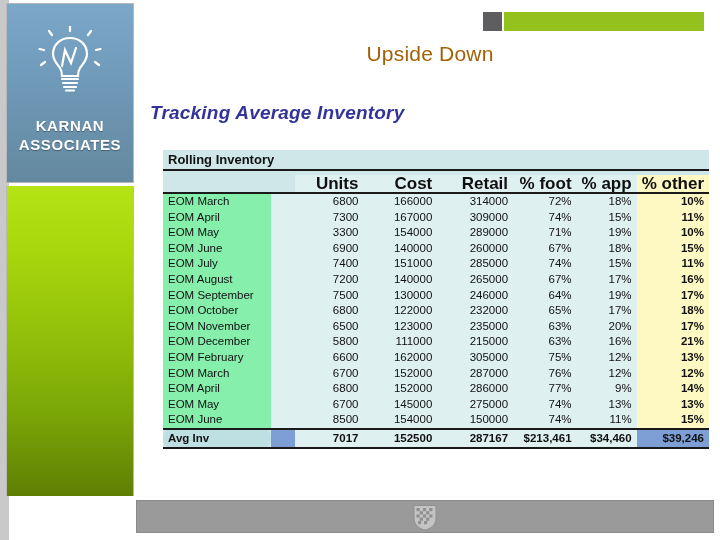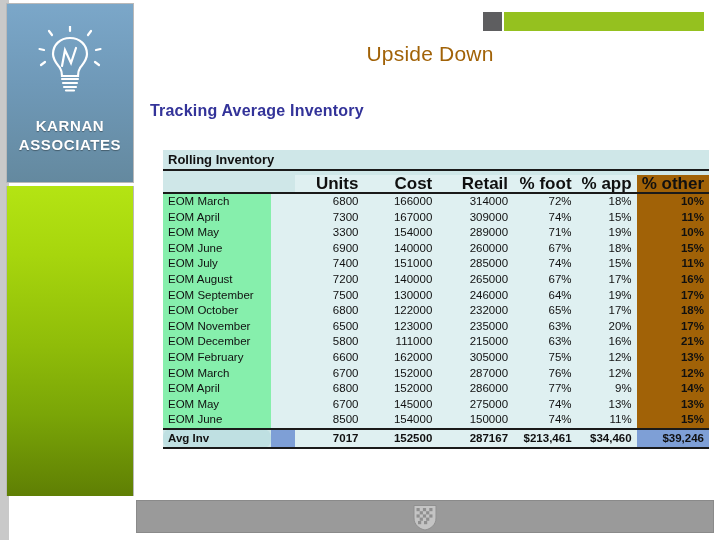--- a/index.html
+++ b/index.html
@@ -59,21 +59,21 @@
   
   .slide-title{
     position:absolute;left:150px;top:42px;width:560px;
     text-align:center;
     font-size:21px;color:#a16207;
     font-weight:normal;
     letter-spacing:0.2px;
   }
   .slide-subtitle{
     position:absolute;left:150px;top:102px;
-    font-size:16px;font-weight:bold;
+    font-size:19px;font-weight:bold;font-style:italic;
     color:#333399;
     letter-spacing:0.2px;
   }
 
   
   .sheet{
     position:absolute;left:163px;top:150px;width:546px;
     border-collapse:collapse;
     font-size:11.5px;
     color:#101010;
@@ -88,21 +88,21 @@
     box-sizing:border-box;
   }
   .sheet .c-label{width:112px;text-align:left;background:#86efac;}
   .sheet .c-gap{width:28px;background:#dff0f1;}
   .sheet .c-num{text-align:right;background:#dff0f1;}
   .sheet .c-units{width:74px;}
   .sheet .c-cost{width:82px;}
   .sheet .c-retail{width:82px;}
   .sheet .c-foot{width:64px;}
   .sheet .c-app{width:58px;}
-  .sheet .c-other{width:62px;text-align:right;background:#a16207;font-weight:bold;}
+  .sheet .c-other{width:62px;text-align:right;background:#fef9c3;font-weight:bold;}
 
   .row-title td{
     background:#cfe7e8;
     font-weight:bold;font-size:13px;
     height:19px;line-height:19px;
     border-bottom:2px solid #1a1a1a;
   }
   .row-spacer td{height:5px;line-height:5px;background:#cfe7e8;}
   .row-head td{
     background:#cfe7e8;

